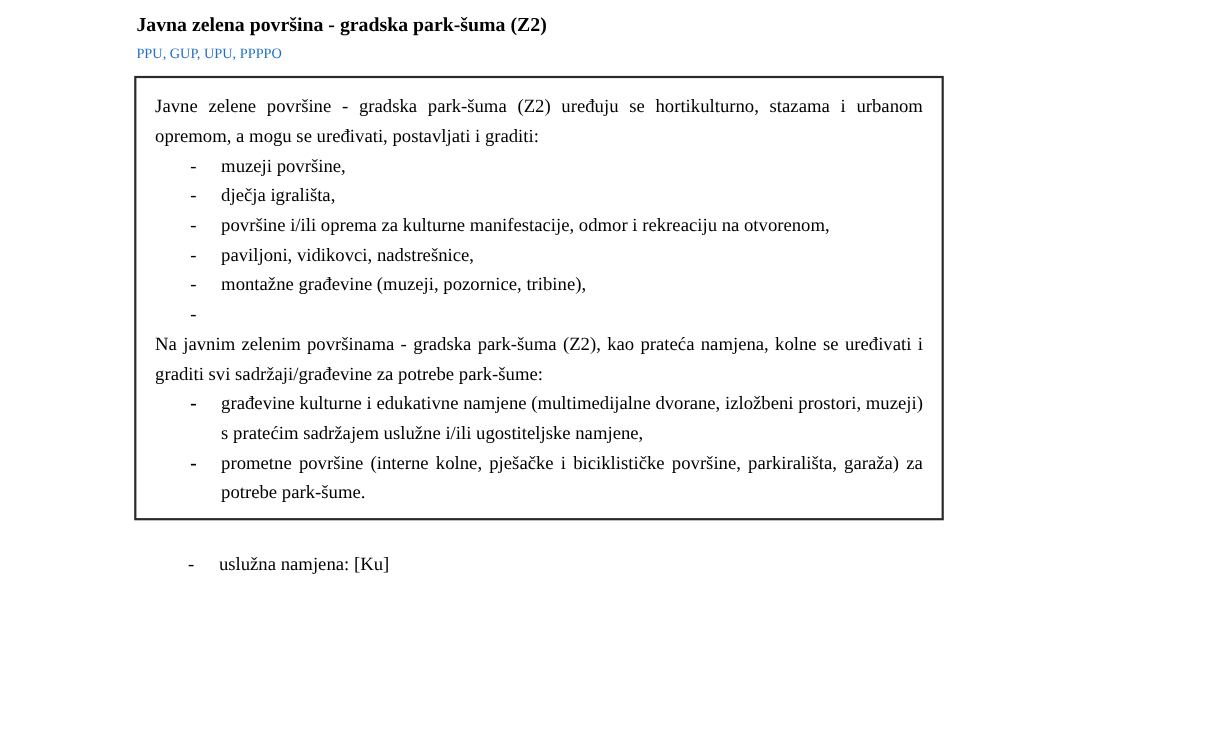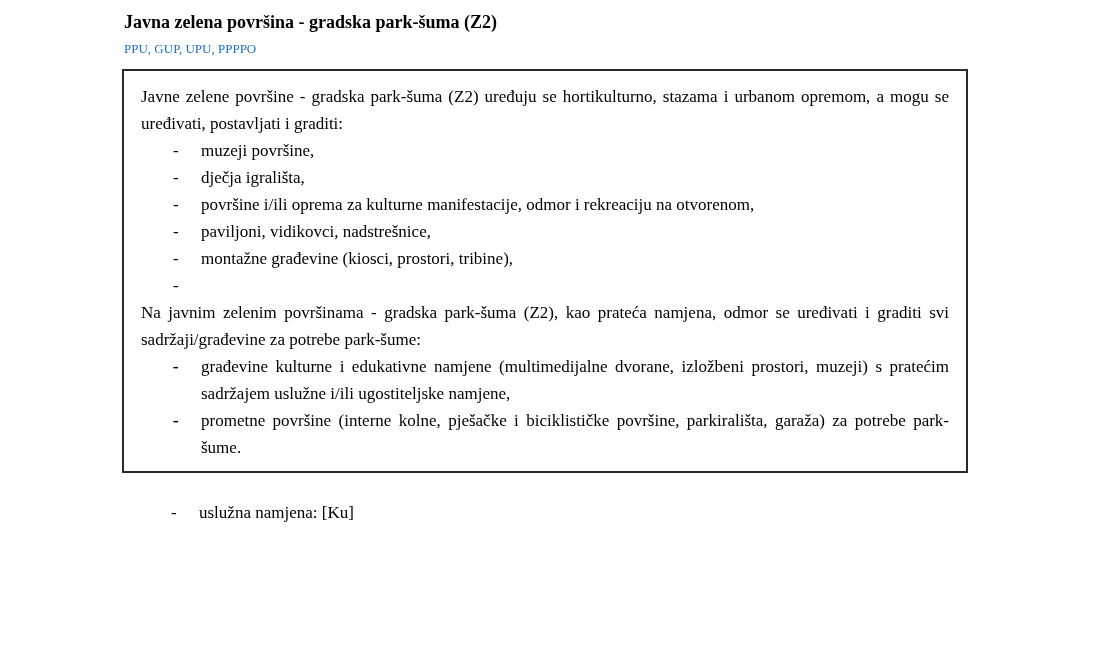--- a/index.html
+++ b/index.html
@@ -40,21 +40,21 @@
     text-decoration: none;
     cursor: pointer;
   }
   .links-line .sep {
     color: #1f6fc8;
   }
   .provision-box {
     box-sizing: border-box;
     margin-left: -2px;
     margin-top: 7px;
-    width: 846px;
+    width: 736px;
     border: 2px solid #2a2a2a;
     padding: 12px 17px 10px 17px;
     background: #ffffff;
   }
   .para {
     margin: 0;
     text-align: justify;
   }
   .para.spaced-top {
     margin-top: 27px;
@@ -98,25 +98,25 @@
 
     <div class="provision-box">
 
       <p class="para">Javne zelene površine - gradska park-šuma (Z2) uređuju se hortikulturno, stazama i urbanom opremom, a mogu se uređivati, postavljati i graditi:</p>
 
       <div class="dash-list">
         <div class="li"><span class="dash">-</span><span>muzeji površine,</span></div>
         <div class="li"><span class="dash">-</span><span>dječja igrališta,</span></div>
         <div class="li"><span class="dash">-</span><span>površine i/ili oprema za kulturne manifestacije, odmor i rekreaciju na otvorenom,</span></div>
         <div class="li"><span class="dash">-</span><span>paviljoni, vidikovci, nadstrešnice,</span></div>
-        <div class="li"><span class="dash">-</span><span>montažne građevine (kiosci, prostori, tribine),</span></div>
+        <div class="li"><span class="dash">-</span><span>montažne građevine (muzeji, pozornice, tribine),</span></div>
         <div class="li"><span class="dash">-</span></div>
       </div>
 
-      <p class="para spaced-top">Na javnim zelenim površinama - gradska park-šuma (Z2), kao prateća namjena, odmor se uređivati i graditi svi sadržaji/građevine za potrebe park-šume:</p>
+      <p class="para spaced-top">Na javnim zelenim površinama - gradska park-šuma (Z2), kao prateća namjena, kolne se uređivati i graditi svi sadržaji/građevine za potrebe park-šume:</p>
 
       <div class="dash-list">
         <div class="li"><span class="dash">-</span></div>
         <div class="li"><span class="dash">-</span><span>građevine kulturne i edukativne namjene (multimedijalne dvorane, izložbeni prostori, muzeji) s pratećim sadržajem uslužne i/ili ugostiteljske namjene,</span></div>
         <div class="li"><span class="dash">-</span></div>
         <div class="li"><span class="dash">-</span><span>prometne površine (interne kolne, pješačke i biciklističke površine, parkirališta, garaža) za potrebe park-šume.</span></div>
       </div>
 
     </div>
 

